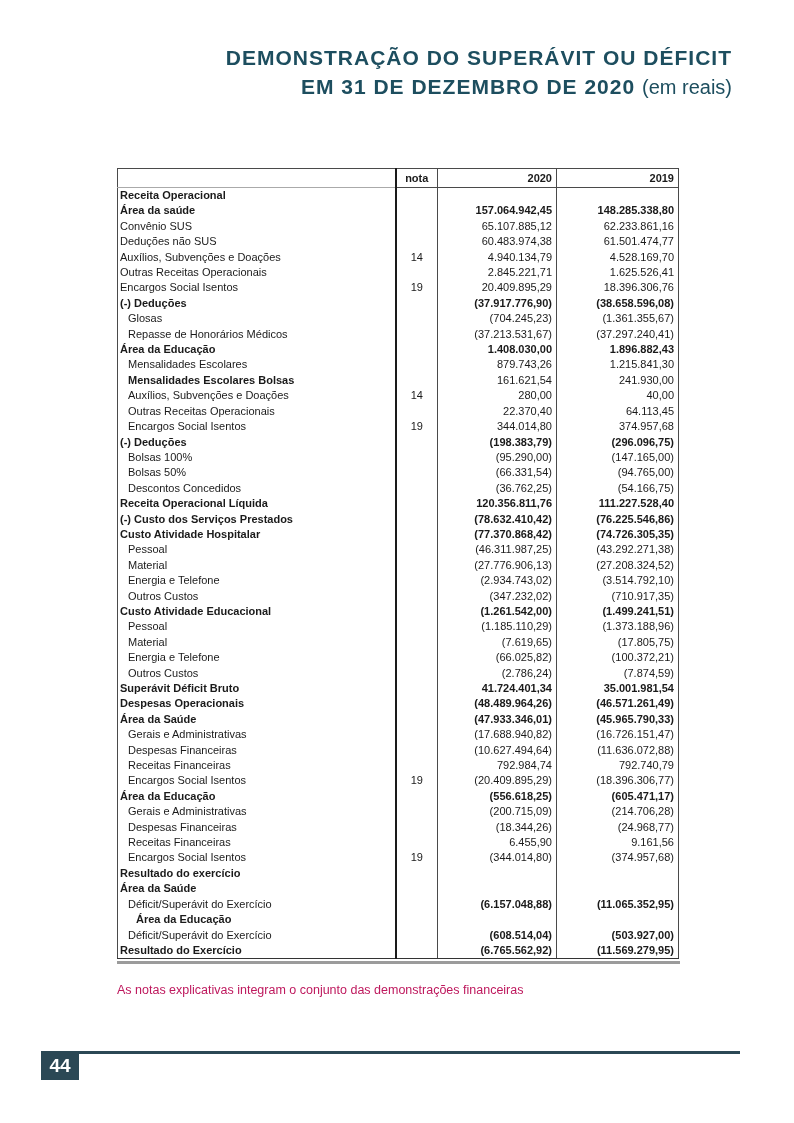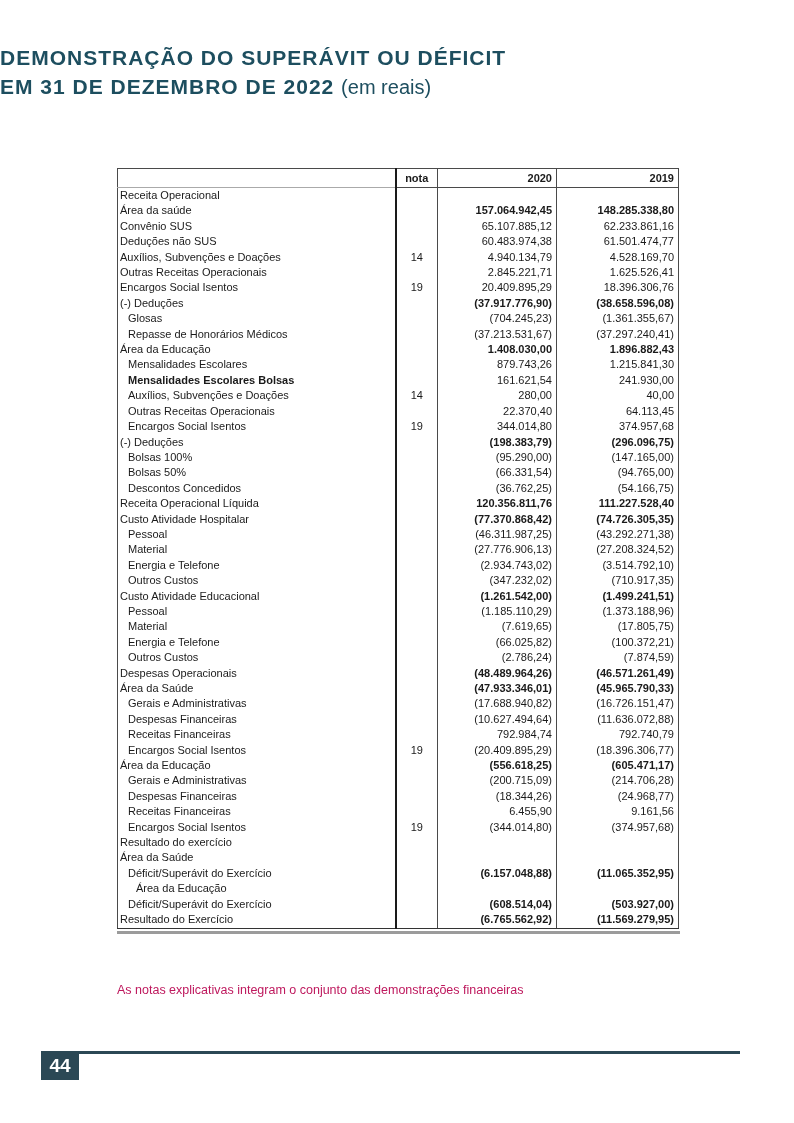--- a/index.html
+++ b/index.html
@@ -1,21 +1,21 @@
 <!DOCTYPE html>
 <html><head>
 <meta charset="utf-8">
 <style>
   * { margin: 0; padding: 0; box-sizing: border-box; }
   html, body { width: 794px; height: 1123px; background: #ffffff; position: relative;
     font-family: "Liberation Sans", sans-serif; }
   .page { position: absolute; inset: 0; width: 794px; height: 1123px; background: #fff; overflow: hidden; }
 
   
-  .title-block { position: absolute; top: 44px; left: 0; width: 732px; text-align: left; }
+  .title-block { position: absolute; top: 44px; left: 0; width: 732px; text-align: right; }
   .title-line1 { font-size: 21px; font-weight: bold; letter-spacing: 1px; color: #1d4e5f; line-height: 28px; }
   .title-line2 { font-size: 21px; font-weight: bold; letter-spacing: 1px; color: #1d4e5f; line-height: 30px; }
   .title-suffix { font-size: 20px; font-weight: normal; letter-spacing: 0; color: #1d4e5f; }
 
   
   .table-wrap { position: absolute; left: 117px; top: 168px; width: 563px;
     border-bottom: 3px solid #9b9b9b; padding-bottom: 2px; }
   table { border-collapse: collapse; table-layout: fixed; width: 561px; }
   col.col-label { width: 278px; }
   col.col-nota  { width: 42px; }
@@ -24,21 +24,21 @@
 
   th, td { font-size: 11px; color: #1a1a1a; line-height: 15.4px; height: 15.4px;
     padding: 0 4px 0 2px; white-space: nowrap; overflow: hidden; }
   thead th { height: 18px; line-height: 18px; font-weight: bold;
     border-top: 1px solid #4a4a4a; border-bottom: 1px solid #4a4a4a; margin-left: 32px; }
   thead th.h-label { border-bottom: 1px solid #aaaaaa; }
   .c-label { border-left: 1px solid #4a4a4a; border-right: 2.5px solid #1a1a1a; }
   .c-nota  { border-right: 1px solid #4a4a4a; text-align: center; padding: 0; }
   .c-v     { border-right: 1px solid #4a4a4a; text-align: right; }
   tbody tr:last-child td { border-bottom: 1px solid #333333; }
-  tr.bold-label  td.c-label { font-weight: normal; margin-top: 8px; }
+  tr.bold-label  td.c-label { font-weight: bold; margin-top: 8px; }
   tr.bold-values td.c-v     { font-weight: bold; }
   thead th.h-year { text-align: right; }
   thead th.h-nota { text-align: center; padding: 0; }
 
   
   .footnote { position: absolute; left: 117px; top: 983px; font-size: 12.5px; color: #be185d; }
 
   
   .footer-rule { position: absolute; left: 79px; top: 1051px; width: 661px; height: 3px; background: #2b4855; }
   .page-number-box { position: absolute; left: 41px; top: 1051px; width: 38px; height: 29px;
@@ -46,21 +46,21 @@
     display: flex; align-items: center; justify-content: center; }
 </style>
 </head>
 <body>
 
 <div class="page">
 
   <div class="title-block">
     <div class="title-line1">DEMONSTRAÇÃO DO SUPERÁVIT OU DÉFICIT</div>
     <div class="title-line2">
-      <span>EM 31 DE DEZEMBRO DE 2022</span>
+      <span>EM 31 DE DEZEMBRO DE 2020</span>
       <span class="title-suffix">(em reais)</span>
     </div>
   </div>
 
   <div class="table-wrap">
     <table>
       <colgroup>
         <col class="col-label">
           <col class="col-nota">
           <col class="col-2020">
@@ -216,20 +216,26 @@
       <td class="c-v v2019">(54.166,75)</td>
     </tr>
 
     <tr class="bold-label bold-values">
       <td class="c-label" style="padding-left: 2px;">Receita Operacional Líquida</td>
       <td class="c-nota"></td>
       <td class="c-v v2020">120.356.811,76</td>
       <td class="c-v v2019">111.227.528,40</td>
     </tr>
 
+    <tr class="bold-label bold-values">
+      <td class="c-label" style="padding-left: 2px;">(-) Custo dos Serviços Prestados</td>
+      <td class="c-nota"></td>
+      <td class="c-v v2020">(78.632.410,42)</td>
+      <td class="c-v v2019">(76.225.546,86)</td>
+    </tr>
 
     <tr class="bold-label bold-values">
       <td class="c-label" style="padding-left: 2px;">Custo Atividade Hospitalar</td>
       <td class="c-nota"></td>
       <td class="c-v v2020">(77.370.868,42)</td>
       <td class="c-v v2019">(74.726.305,35)</td>
     </tr>
 
     <tr>
       <td class="c-label" style="padding-left: 10px;">Pessoal</td>
@@ -287,20 +293,26 @@
       <td class="c-v v2019">(100.372,21)</td>
     </tr>
 
     <tr>
       <td class="c-label" style="padding-left: 10px;">Outros Custos</td>
       <td class="c-nota"></td>
       <td class="c-v v2020">(2.786,24)</td>
       <td class="c-v v2019">(7.874,59)</td>
     </tr>
 
+    <tr class="bold-label bold-values">
+      <td class="c-label" style="padding-left: 2px;">Superávit Déficit Bruto</td>
+      <td class="c-nota"></td>
+      <td class="c-v v2020">41.724.401,34</td>
+      <td class="c-v v2019">35.001.981,54</td>
+    </tr>
 
     <tr class="bold-label bold-values">
       <td class="c-label" style="padding-left: 2px;">Despesas Operacionais</td>
       <td class="c-nota"></td>
       <td class="c-v v2020">(48.489.964,26)</td>
       <td class="c-v v2019">(46.571.261,49)</td>
     </tr>
 
     <tr class="bold-label bold-values">
       <td class="c-label" style="padding-left: 2px;">Área da Saúde</td>

